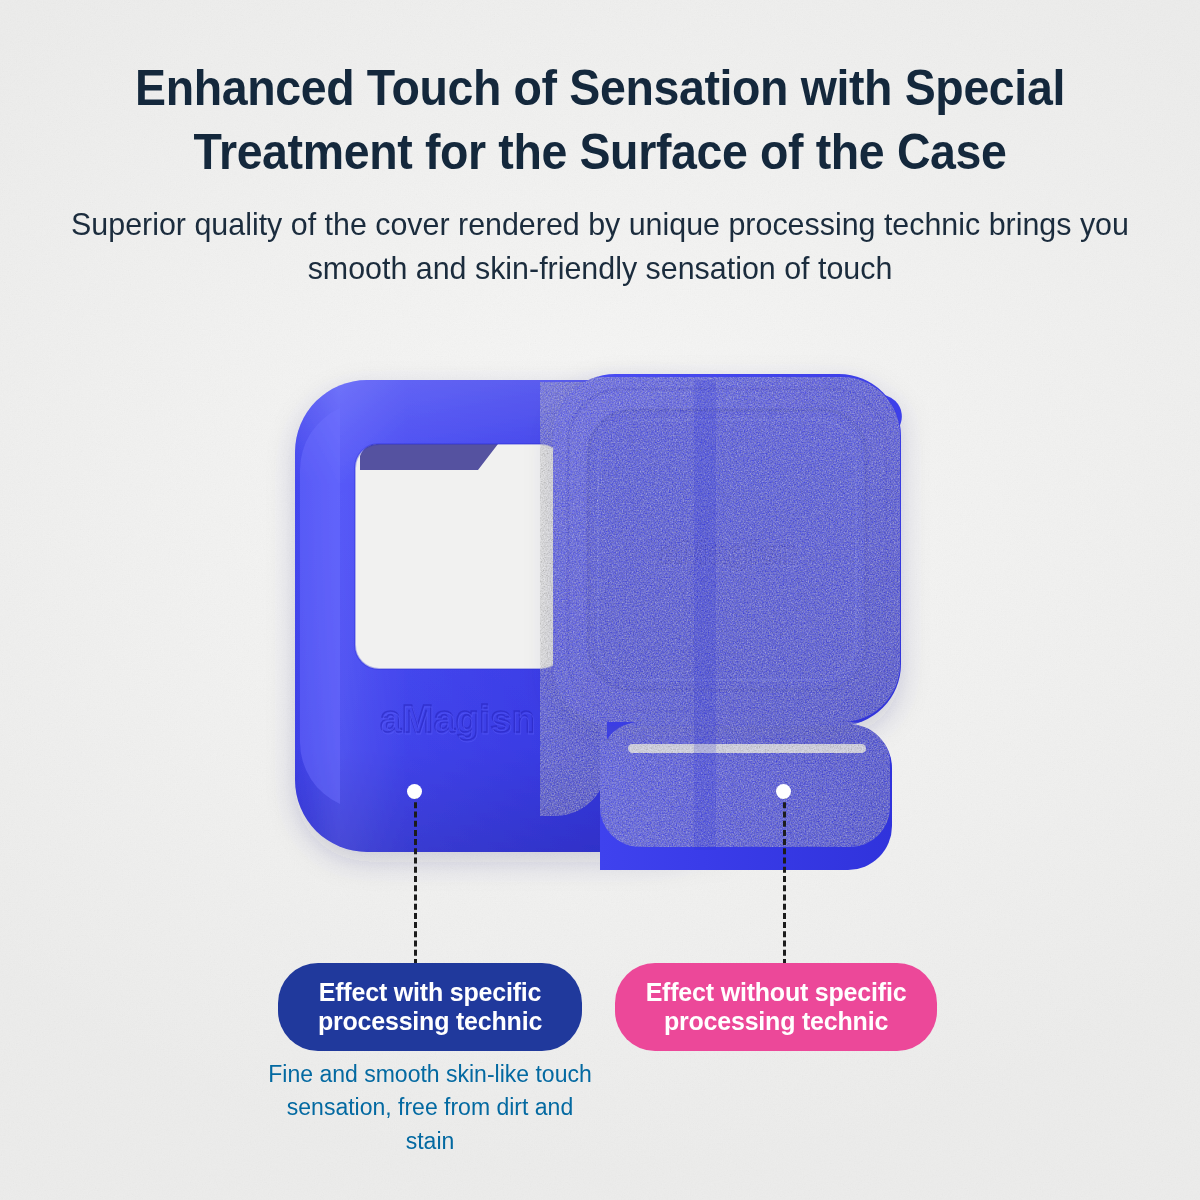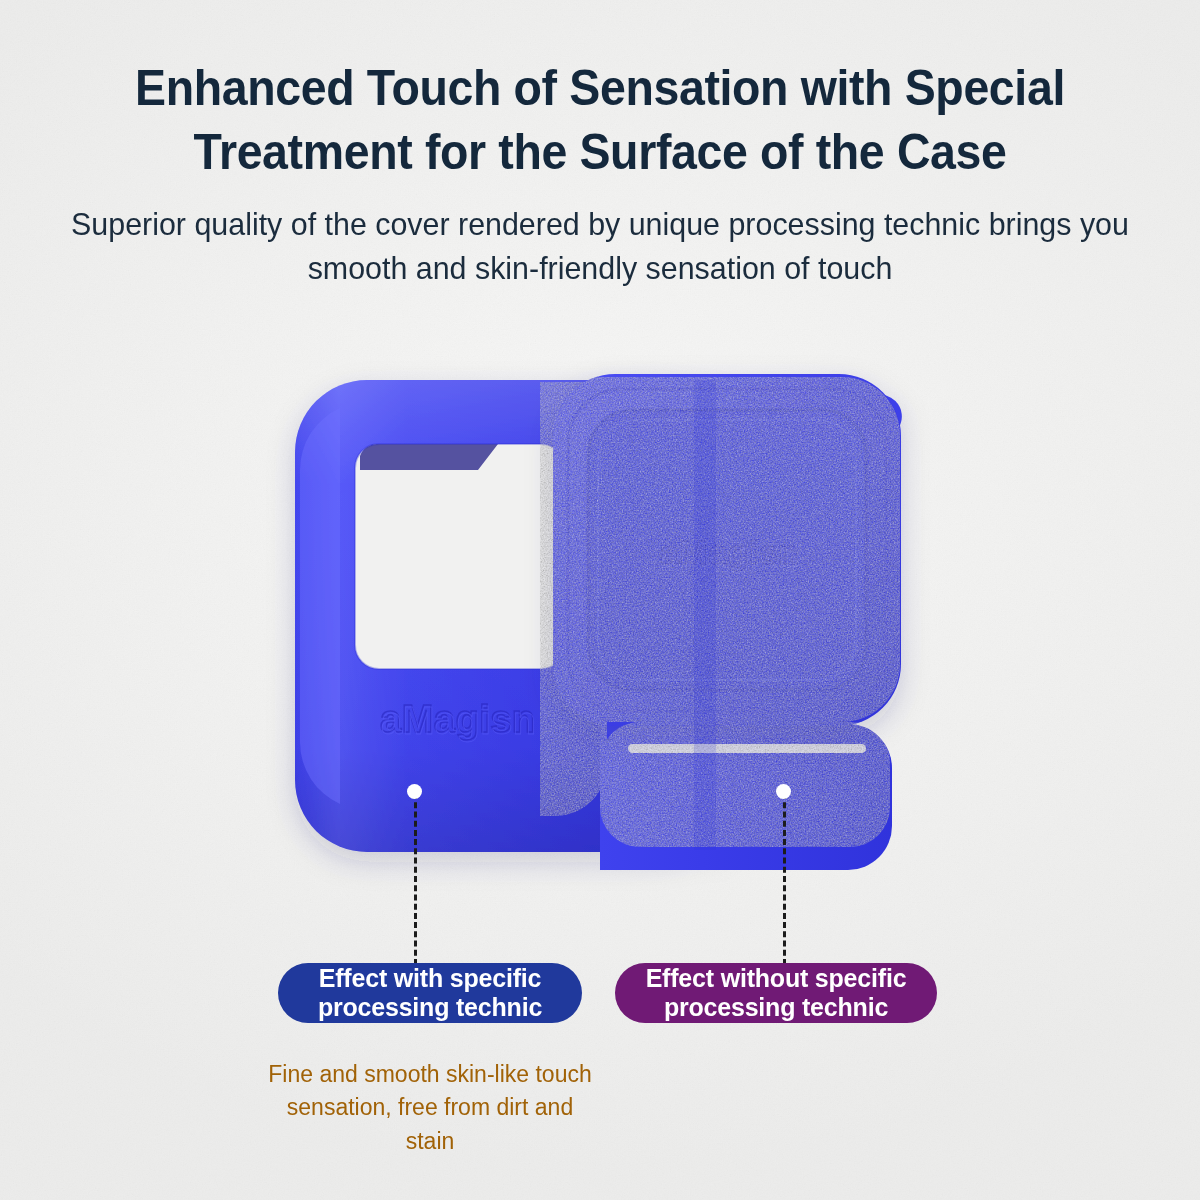--- a/index.html
+++ b/index.html
@@ -94,49 +94,49 @@
     background: #ffffff;
     z-index: 5;
   }
   .dot.left  { left: 407px; top: 784px; }
   .dot.right { left: 776px; top: 784px; }
 
   
   .badge {
     position: absolute;
     top: 963px;
-    height: 60px;
+    height: 88px;
     border-radius: 40px;
     display: flex;
     align-items: center;
     justify-content: center;
     text-align: center;
     color: #ffffff;
     font-size: 25px;
     font-weight: bold;
     line-height: 1.17;
     letter-spacing: -0.2px;
     z-index: 6;
     box-sizing: border-box;
     padding: 4px 16px;
   }
   .badge.good { left: 278px; width: 304px; background: #20399c; }
-  .badge.bad  { left: 615px; width: 322px; background: #701a75; }
+  .badge.bad  { left: 615px; width: 322px; background: #ec4899; }
 
   
   .caption {
     position: absolute;
     top: 1058px;
     width: 330px;
     text-align: center;
     font-size: 23px;
     line-height: 1.45;
     font-weight: normal;
   }
-  .caption.good { left: 265px; color: #a16207; }
+  .caption.good { left: 265px; color: #0369a1; }
   .caption.bad  { left: 622px; color: #1d1d1d; }
 </style>
 </head>
 <body>
 
 <div class="backdrop"></div>
 
 <svg class="backdrop-noise" width="1200" height="1200" aria-hidden="true">
   <defs>
     <filter id="paperNoise" x="0" y="0" width="100%" height="100%">

